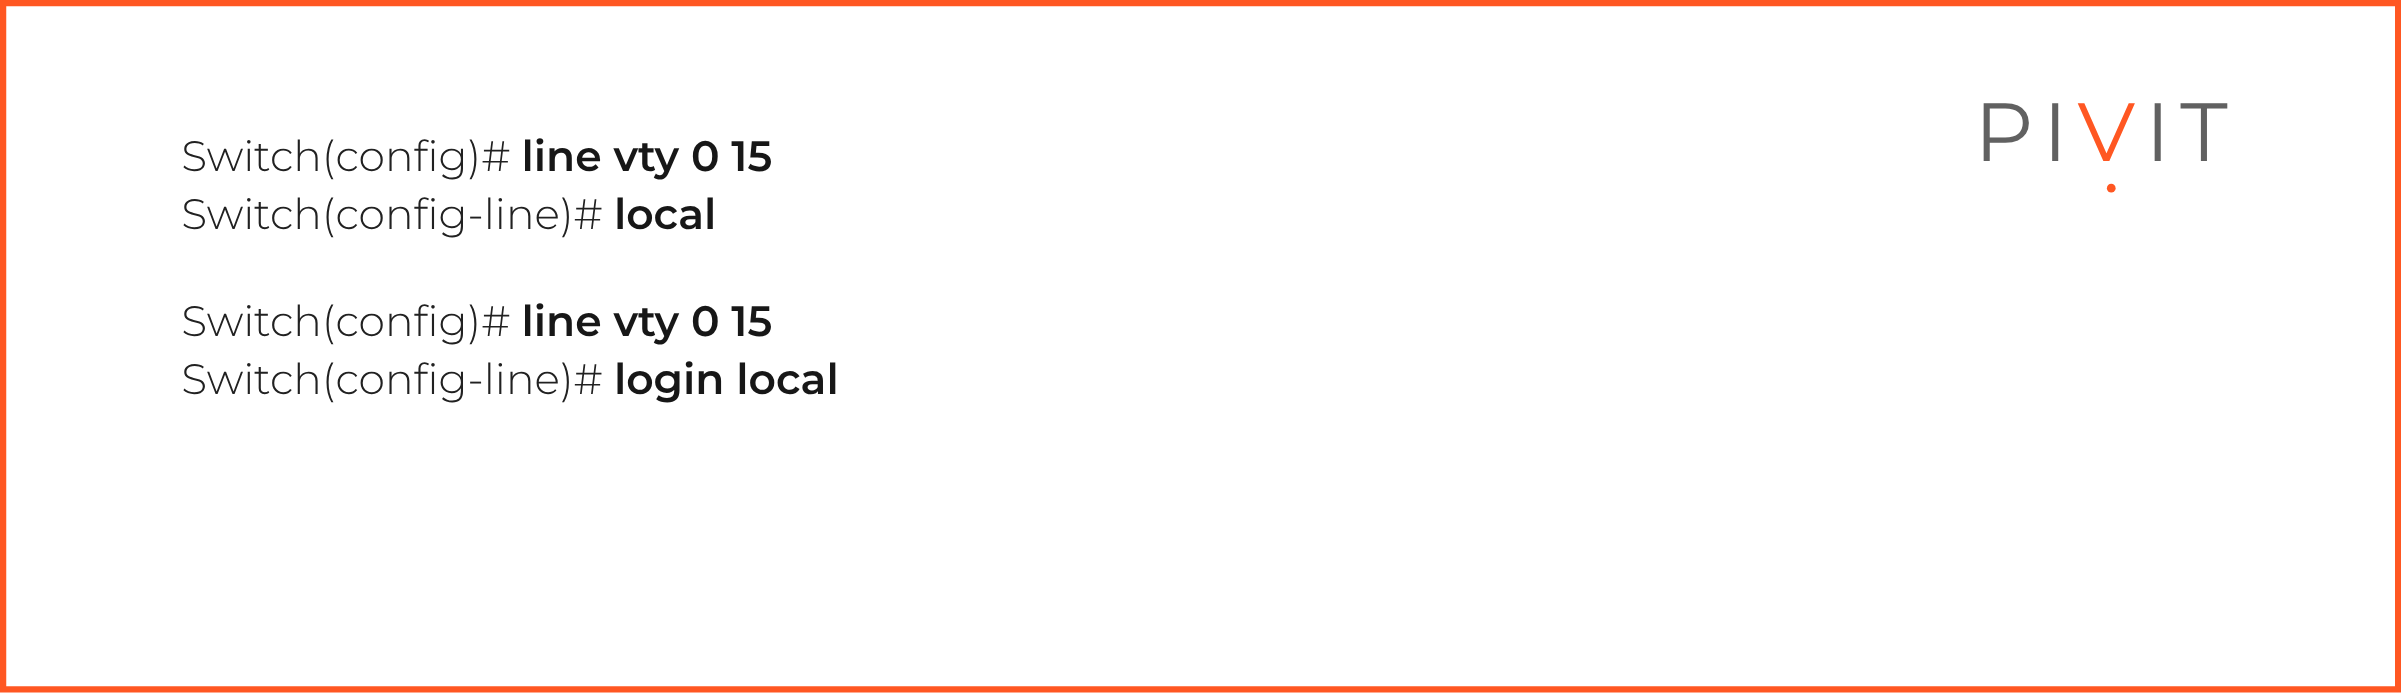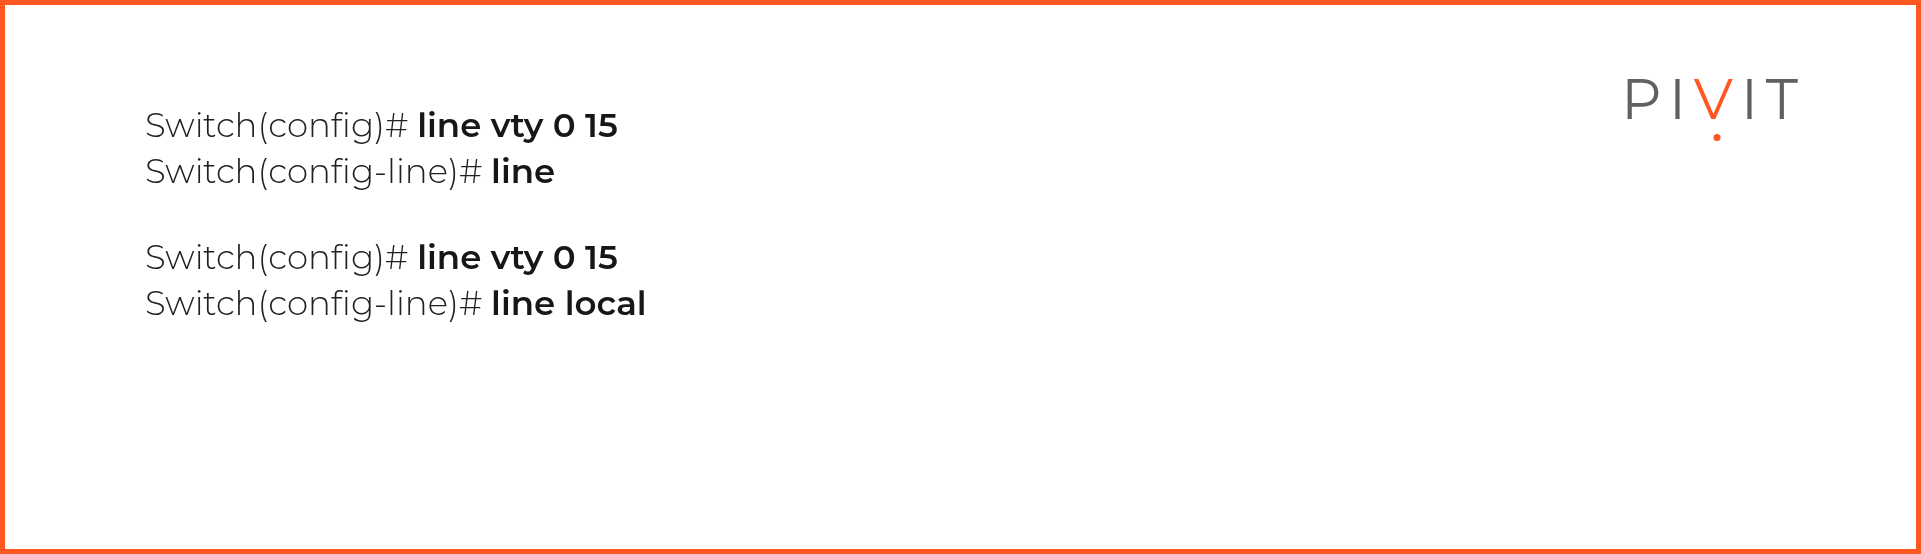--- a/index.html
+++ b/index.html
@@ -16,22 +16,22 @@
     .frame {
       width: 100%;
       height: 100%;
       border: 5px solid #ff5722;
       position: relative;
       padding: 0;
     }
     .logo {
       position: absolute;
       top: 60px;
-      right: 110px;
-      font-size: 56px;
+      right: 126px;
+      font-size: 66px;
       font-weight: 400;
       letter-spacing: 8px;
       color: #616161;
       font-family: 'Montserrat', 'Segoe UI', Arial, sans-serif;
     }
     .logo .v-wrap {
       position: relative;
       display: inline-block;
       color: #ff5722;
     }
@@ -80,27 +80,27 @@
   <div class="logo">
     <span>PI</span><span class="v-wrap"><span class="v-main">V</span><span class="v-dot"></span></span><span>IT</span>
   </div>
 
   <div class="content">
 
     <div class="line">
       <span class="prompt">Switch(config)# </span><span class="cmd">line vty 0 15</span>
     </div>
     <div class="line">
-      <span class="prompt">Switch(config-line)# </span><span class="cmd">line</span>
+      <span class="prompt">Switch(config-line)# </span><span class="cmd">local</span>
     </div>
 
     <div class="block-gap"></div>
 
     <div class="line">
       <span class="prompt">Switch(config)# </span><span class="cmd">line vty 0 15</span>
     </div>
     <div class="line">
-      <span class="prompt">Switch(config-line)# </span><span class="cmd">line local</span>
+      <span class="prompt">Switch(config-line)# </span><span class="cmd">login local</span>
     </div>
 
   </div>
 
 </div>
 
 </body></html>

